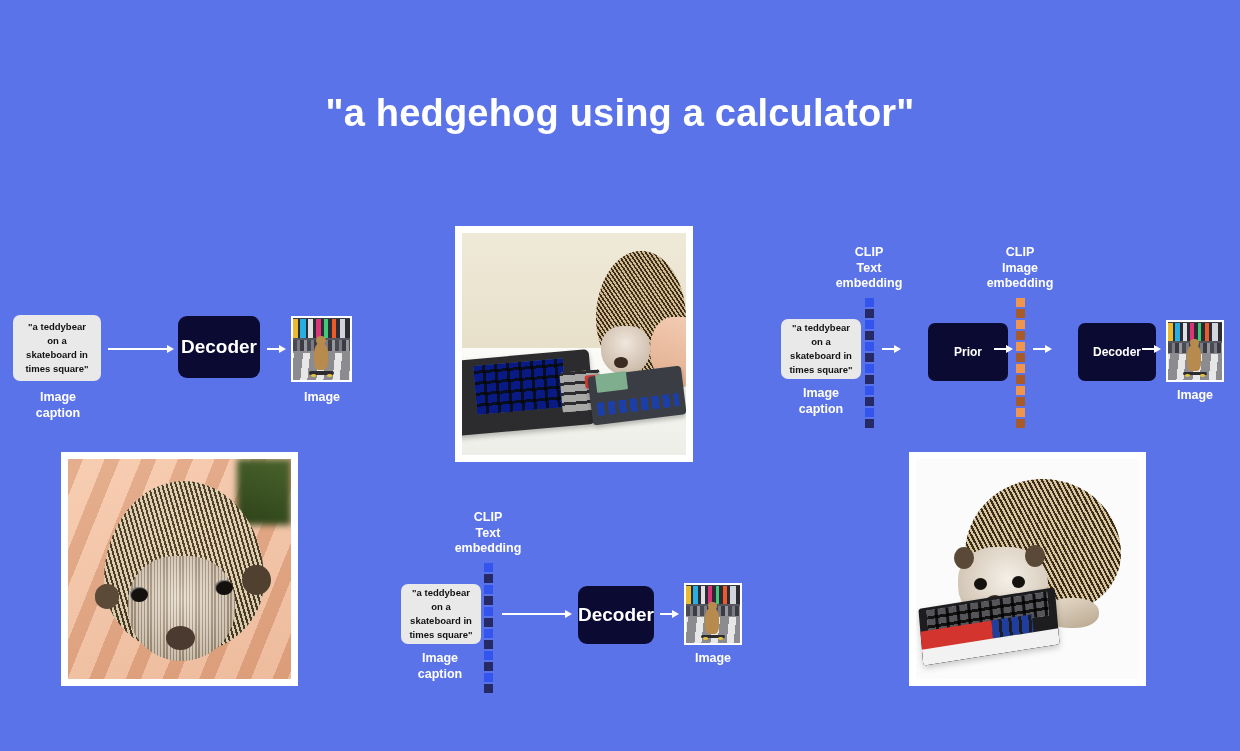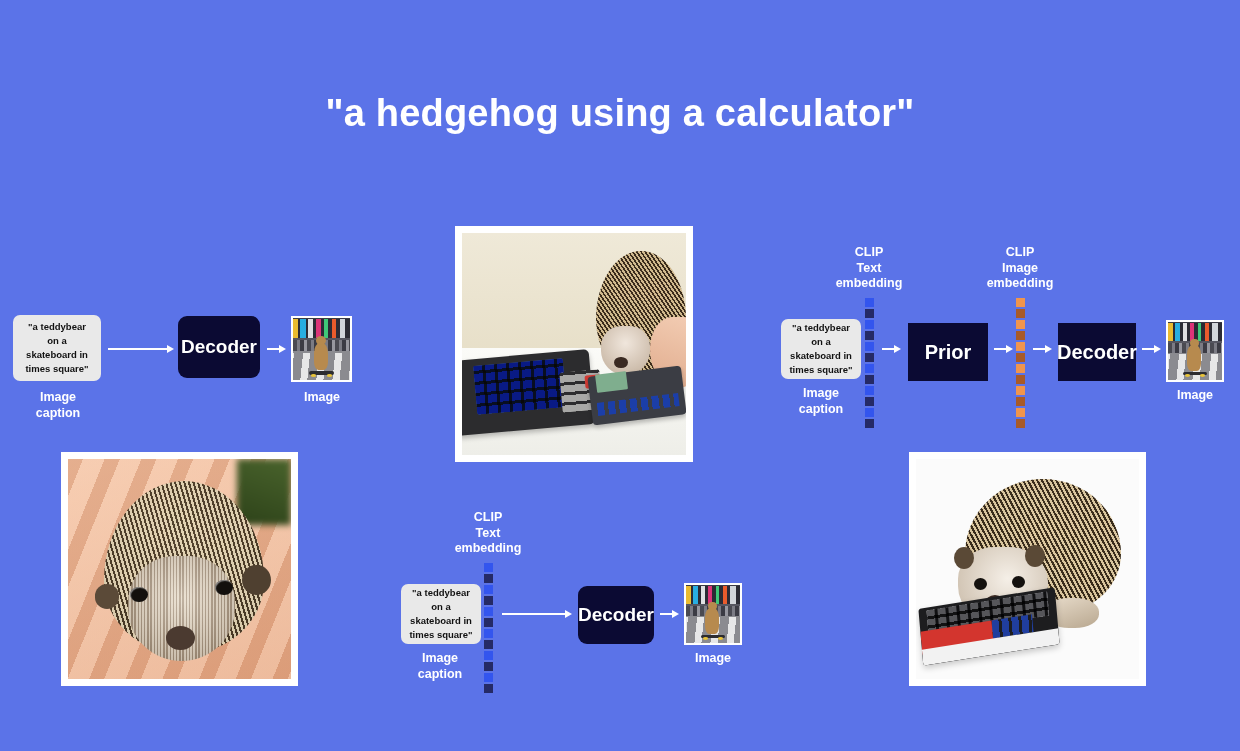--- a/index.html
+++ b/index.html
@@ -51,21 +51,21 @@
   .model-box {
     background: #0b0a33;
     border-radius: 9px;
     color: #ffffff;
     display: flex;
     align-items: center;
     justify-content: center;
     font-size: 19px;
     font-weight: 700;
   }
-  .model-box.small { font-size: 20px; border-radius: 0; }
+  .model-box.small { font-size: 12px; border-radius: 7px; margin-left: 20px; }
 
   
   .arrow-long, .arrow-short {
     display: flex; align-items: center;
   }
   .arrow-long::before {
     content: ""; display: block;
     height: 2px; background: #ffffff; flex: 1 1 auto;
   }
   .arrow-long::after, .arrow-short::after {

